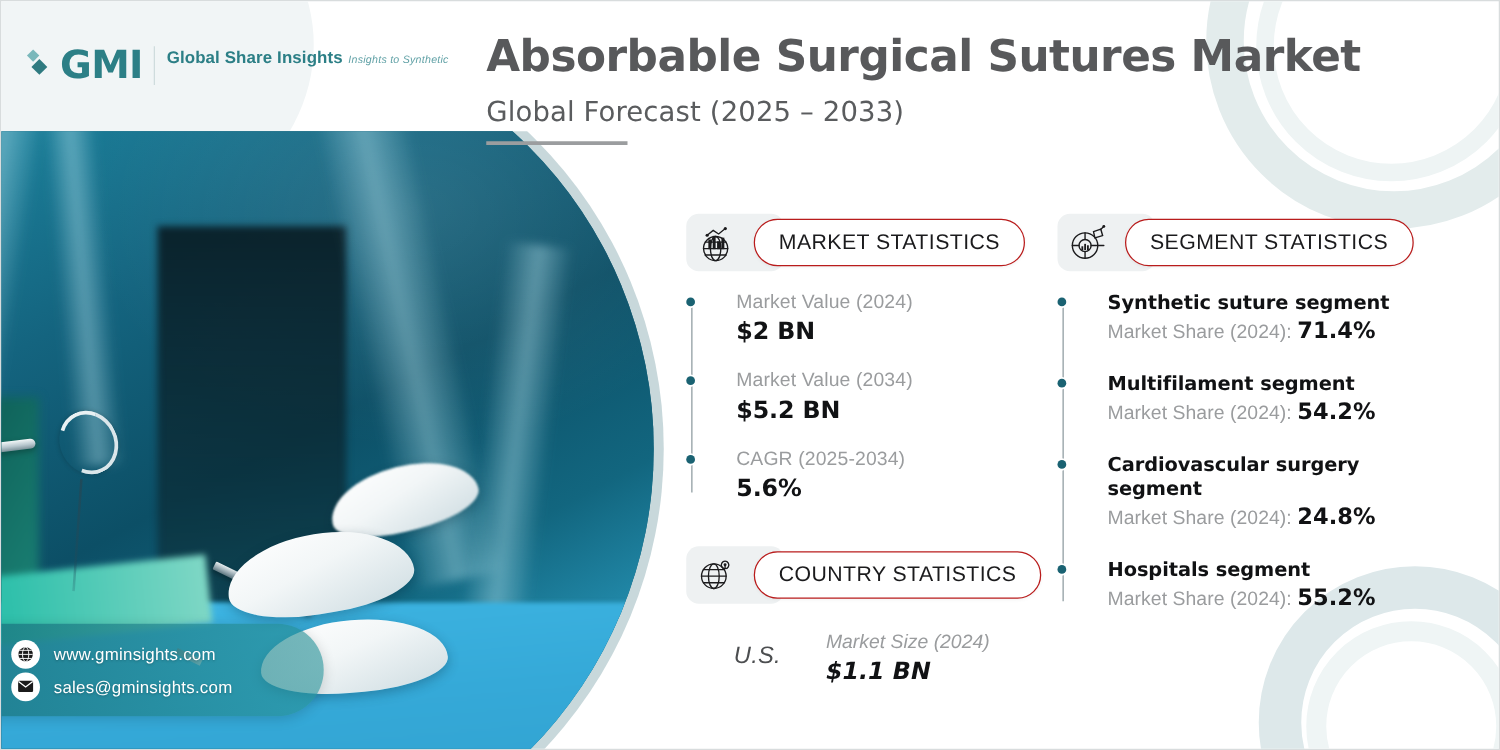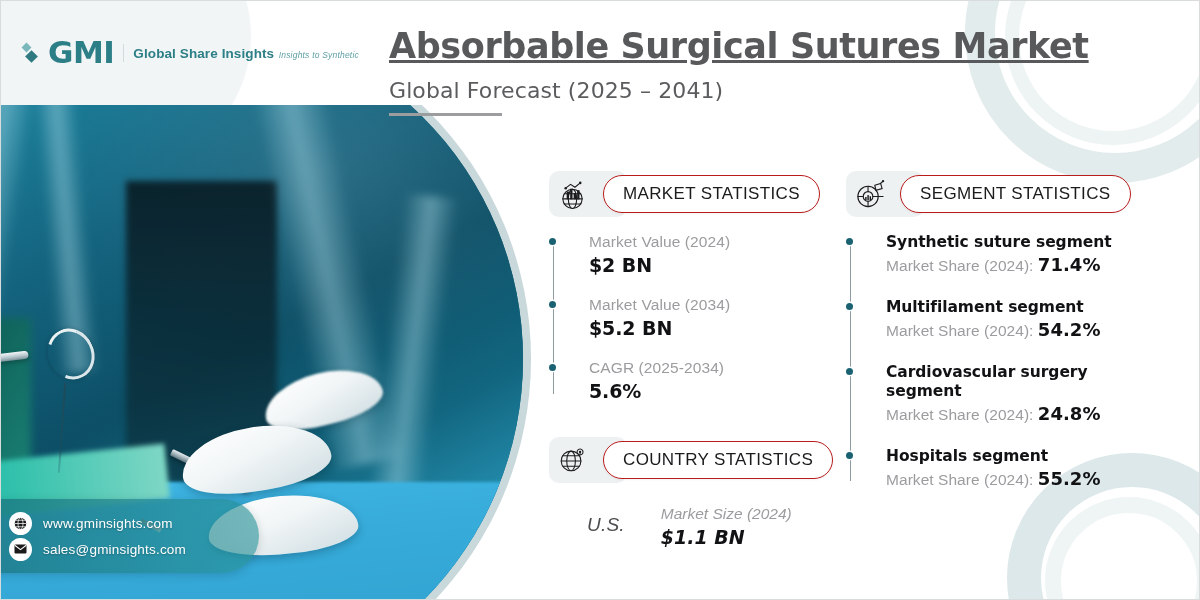--- a/index.html
+++ b/index.html
@@ -169,21 +169,21 @@
     display: flex; align-items: center; justify-content: center;
   }
   .contact-ico svg { display: block; }
   .contact-txt {
     color: #ffffff; font-size: 13.5px; letter-spacing: .2px;
     text-shadow: 0 1px 2px rgba(0,0,0,0.25);
     white-space: nowrap;
   }
 
   
-  .logo { position: absolute; left: 22px; top: 36px; display: flex; align-items: center; gap: 9px; z-index: 7; }
+  .logo { position: absolute; left: 22px; top: 36px; display: flex; gap: 9px; z-index: 7; }
   .logo-diamonds { position: relative; width: 16px; height: 26px; flex: none; }
   .logo-diamonds i {
     position: absolute; display: block;
     background: #3f8a8f; transform: rotate(45deg);
   }
   .logo-diamonds i:nth-child(1) { width: 7px; height: 7px; left: 0;  top: 4px;  background: #7ab8bb; }
   .logo-diamonds i:nth-child(2) { width: 9px; height: 9px; left: 4px; top: 12px; background: #2f7a80; }
   .logo-gmi {
     font-size: 31px; font-weight: 700; letter-spacing: -0.5px;
     color: #2c7f86; line-height: 1;
@@ -199,21 +199,20 @@
     font-size: 8.5px; font-style: italic; color: #5fa0a5;
     text-align: center; letter-spacing: .2px;
   }
 
   
   .header { position: absolute; left: 388px; top: 26px; z-index: 7; }
   .title {
     font-size: 35px; font-weight: 700; color: #58595b;
     letter-spacing: -0.4px; line-height: 1.12;
     font-family: "DejaVu Sans", sans-serif;
-    text-decoration: underline;
   }
   .subtitle {
     margin-top: 12px;
     font-size: 22px; color: #5a5c5e; letter-spacing: .1px;
     font-family: "DejaVu Sans", sans-serif;
   }
   .title-rule { margin-top: 10px; width: 113px; height: 3px; background: #9b9d9f; }
 
   
   .panel { position: absolute; z-index: 7; }
@@ -366,21 +365,21 @@
     <span class="logo-gmi">GMI</span>
     <span class="logo-right">
       <span class="logo-name">Global Share Insights</span>
       <span class="logo-rule"></span>
       <span class="logo-tag">Insights to Synthetic</span>
     </span>
   </div>
 
   <div class="header">
     <div class="title">Absorbable Surgical Sutures Market</div>
-    <div class="subtitle">Global Forecast (2025 – 2041)</div>
+    <div class="subtitle">Global Forecast (2025 – 2033)</div>
     <div class="title-rule"></div>
   </div>
 
   <div class="panel panel-market">
     <div class="pill-head">
       <span class="pill-icon-bg"></span>
       <span class="pill-icon">
         <svg width="31" height="31" viewBox="0 0 32 32">
           <g stroke="#1b1b1d" stroke-width="1.1" fill="none" stroke-linecap="round">
             <circle cx="16" cy="20.5" r="10"></circle>

